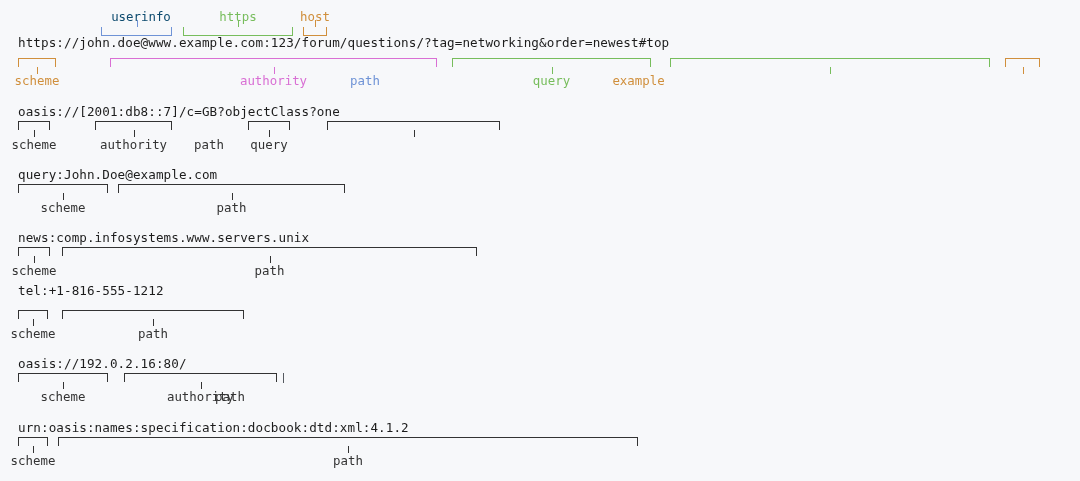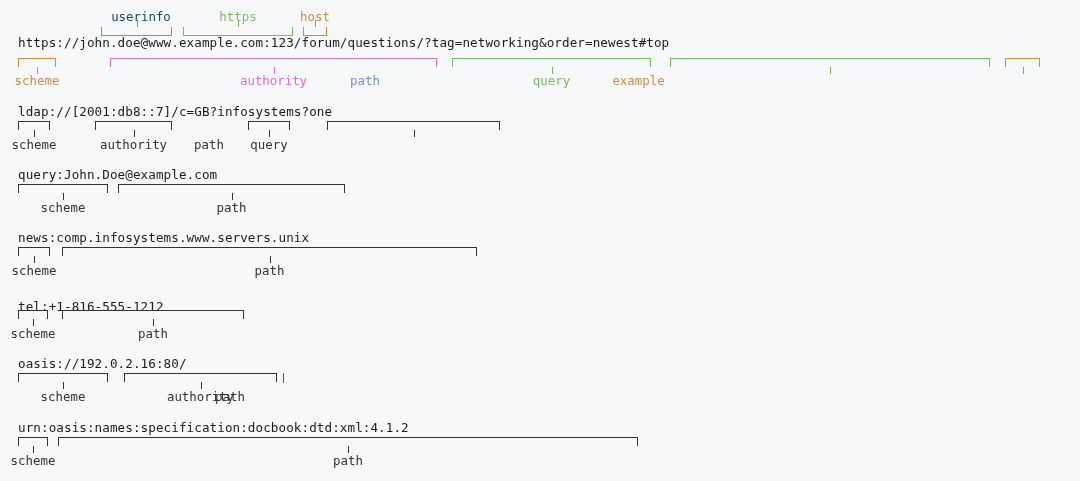--- a/index.html
+++ b/index.html
@@ -128,21 +128,21 @@
       <div class="bot-label" style="left: 551.5px; top: 74px; color: rgb(119, 189, 92);">query</div>
       <div class="bot-label" style="left: 638.5px; top: 74px; color: rgb(208, 143, 60);">example</div>
       <div class="brace down" style="left: 670px; width: 320px; top: 58px; color: rgb(119, 189, 92);">
         <span class="stem"></span>
       </div>
       <div class="brace down" style="left: 1005px; width: 35px; top: 58px; color: rgb(208, 143, 60);">
         <span class="stem"></span>
       </div>
     </div>
     <div class="uri-block" style="top: 0px;">
-      <div class="uri-string" style="top: 105px;">ldap://[2001:db8::7]/c=GB?infosystems?one</div>
+      <div class="uri-string" style="top: 105px;">oasis://[2001:db8::7]/c=GB?objectClass?one</div>
       <div class="brace down" style="left: 18px; width: 32px; top: 121px; color: rgb(51, 51, 51);">
         <span class="stem"></span>
       </div>
       <div class="bot-label" style="left: 34px; top: 138px; color: rgb(51, 51, 51);">scheme</div>
       <div class="brace down" style="left: 95px; width: 77px; top: 121px; color: rgb(51, 51, 51);">
         <span class="stem"></span>
       </div>
       <div class="bot-label" style="left: 133.5px; top: 138px; color: rgb(51, 51, 51);">authority</div>
       <div class="bot-label" style="left: 209px; top: 138px; color: rgb(51, 51, 51);">path</div>
       <div class="brace down" style="left: 248px; width: 42px; top: 121px; color: rgb(51, 51, 51);">
@@ -169,21 +169,21 @@
       <div class="brace down" style="left: 18px; width: 32px; top: 247px; color: rgb(51, 51, 51);">
         <span class="stem"></span>
       </div>
       <div class="bot-label" style="left: 34px; top: 264px; color: rgb(51, 51, 51);">scheme</div>
       <div class="brace down" style="left: 62px; width: 415px; top: 247px; color: rgb(51, 51, 51);">
         <span class="stem"></span>
       </div>
       <div class="bot-label" style="left: 269.5px; top: 264px; color: rgb(51, 51, 51);">path</div>
     </div>
     <div class="uri-block" style="top: 0px;">
-      <div class="uri-string" style="top: 300px;">tel:+1-816-555-1212</div>
+      <div class="uri-string" style="top: 284px;">tel:+1-816-555-1212</div>
       <div class="brace down" style="left: 18px; width: 30px; top: 310px; color: rgb(51, 51, 51);">
         <span class="stem"></span>
       </div>
       <div class="bot-label" style="left: 33px; top: 327px; color: rgb(51, 51, 51);">scheme</div>
       <div class="brace down" style="left: 62px; width: 182px; top: 310px; color: rgb(51, 51, 51);">
         <span class="stem"></span>
       </div>
       <div class="bot-label" style="left: 153px; top: 327px; color: rgb(51, 51, 51);">path</div>
     </div>
     <div class="uri-block" style="top: 0px;">

